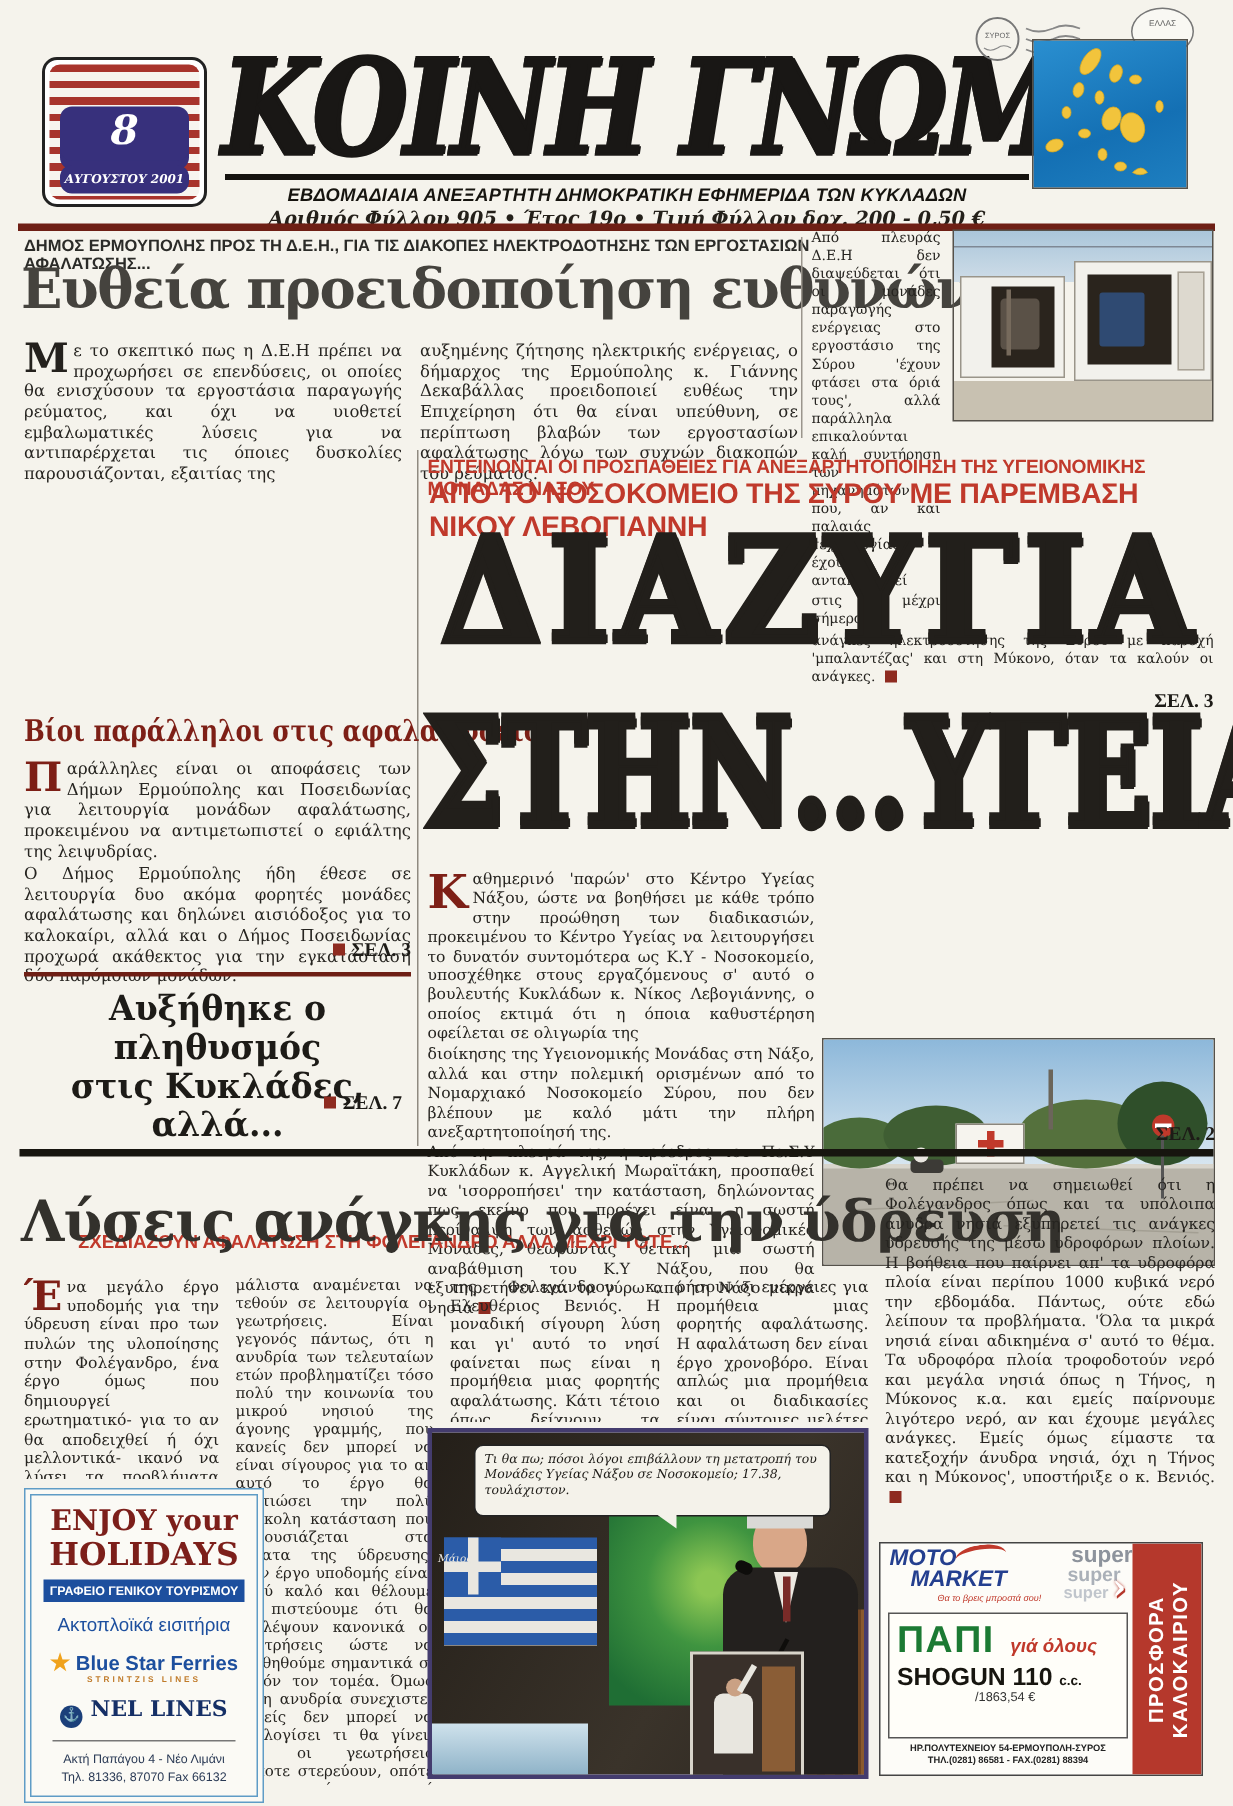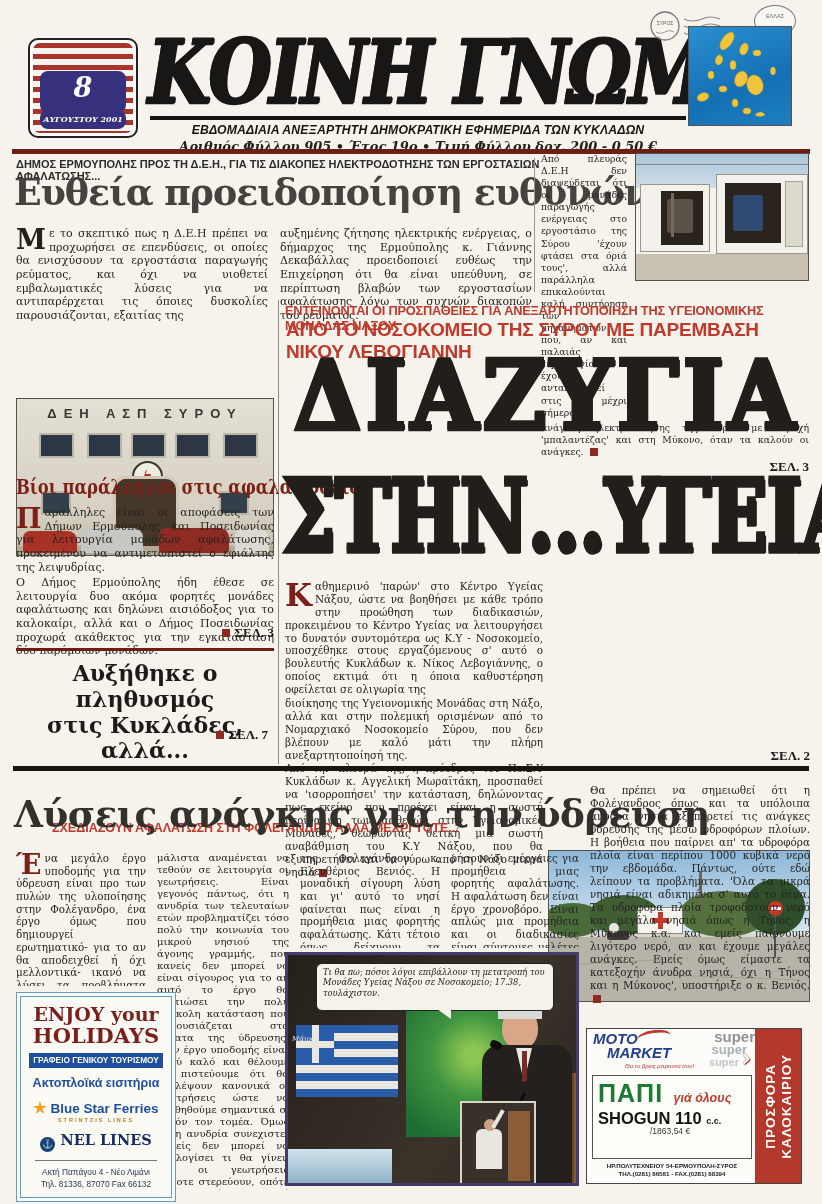--- a/index.html
+++ b/index.html
@@ -112,21 +112,21 @@
   .bubble:after{content:"";position:absolute;left:120px;bottom:-9px;width:0;height:0;
                 border-left:14px solid transparent;border-top:10px solid #f4f2ea;}
 
   
   .ad-hol{left:20px;top:996px;width:152px;height:202px;background:#fbfaf5;border:1px solid #5f9cc6;
           box-shadow:0 0 0 3px #fbfaf5,0 0 0 4px #5f9cc6;box-sizing:border-box;text-align:center;
           padding-top:8px;}
   .hol-t1{font-size:19px;font-weight:bold;color:#7c1f1a;line-height:1.05;}
   .hol-bar{margin:6px 8px 0;background:#1d4f9e;color:#fff;font-family:"Liberation Sans",sans-serif;
            font-weight:bold;font-size:8.3px;line-height:15px;}
-  .hol-akt{margin-top:8px;color:#1d4f9e;font-family:"Liberation Sans",sans-serif;font-weight:bold;font-size:12.5px;}
+  .hol-akt{margin-top:8px;color:#1d4f9e;font-family:"Liberation Sans",sans-serif;font-weight:normal;font-size:12.5px;}
   .hol-bsf{margin-top:9px;color:#1d4f9e;font-family:"Liberation Sans",sans-serif;font-weight:bold;font-size:13.5px;}
   .hol-bsf .star{color:#f0a21c;font-size:15px;}
   .hol-bsfsub{font-size:5.5px;color:#c07b2a;letter-spacing:2px;font-family:"Liberation Sans",sans-serif;}
   .hol-nel{margin-top:8px;color:#152f66;font-weight:bold;font-size:14.5px;}
   .nel-logo{display:inline-block;width:15px;height:15px;border-radius:50%;background:#1b3f7a;color:#fff;
             font-size:9px;line-height:15px;vertical-align:-2px;}
   .hol-div{margin:8px 14px 0;border-top:1px solid #777;}
   .hol-addr{margin-top:6px;font-family:"Liberation Sans",sans-serif;font-size:8.3px;color:#2a3a55;}
   .hol-tel{margin-top:2px;font-family:"Liberation Sans",sans-serif;font-size:8.3px;color:#2a3a55;}
 
@@ -288,38 +288,20 @@
       <span>ανάγκες ηλεκτροδότησης της Σύρου με παροχή 'μπαλαντέζας' και στη Μύκονο, όταν τα καλούν οι ανάγκες.</span>
       <span class="sq" style="vertical-align:-1px;margin-left:3px;"></span>
     </div>
     <div class="s1-refrow pageref">
       <span>ΣΕΛ. 3</span>
     </div>
   </div>
 
   <div class="abs mid-vline"></div>
 
-  <div class="abs deh-photo photo">
-    <div class="deh-wall"></div>
-    <div class="deh-sign">ΔΕΗ ΑΣΠ ΣΥΡΟΥ</div>
-    <div class="deh-win" style="left:22px;"></div>
-    <div class="deh-win" style="left:70px;"></div>
-    <div class="deh-win" style="left:114px;"></div>
-    <div class="deh-win" style="left:158px;"></div>
-    <div class="deh-win" style="left:206px;"></div>
-    <div class="deh-logo">ϟ</div>
-    <div class="deh-door"></div>
-    <div class="deh-sidewin" style="left:24px;"></div>
-    <div class="deh-sidewin" style="right:24px;"></div>
-    <div style="position:absolute;left:0;bottom:0;width:100%;height:9px;background:#b2a996;"></div>
-    <div class="car" style="left:6px;width:54px;height:22px;background:#a93226;"></div>
-    <div class="car" style="left:64px;width:62px;height:25px;background:#c7c7c3;"></div>
-    <div class="car" style="right:44px;width:70px;height:25px;background:#8e2b22;"></div>
-    <div class="car" style="right:4px;width:34px;height:24px;background:#ddd9d2;"></div>
-  </div>
 
   <div class="abs s2-head">Βίοι παράλληλοι στις αφαλατώσεις</div>
   <div class="abs s2-body body">
     <p><span class="dropcap">Π</span><span>αράλληλες είναι οι αποφάσεις των Δήμων Ερμούπολης και Ποσειδωνίας για λειτουργία μονάδων αφαλάτωσης, προκειμένου να αντιμετωπιστεί ο εφιάλτης της λειψυδρίας.</span></p>
     <p>Ο Δήμος Ερμούπολης ήδη έθεσε σε λειτουργία δυο ακόμα φορητές μονάδες αφαλάτωσης και δηλώνει αισιόδοξος για το καλοκαίρι, αλλά και ο Δήμος Ποσειδωνίας προχωρά ακάθεκτος για την εγκατάσταση δύο παρόμοιων μονάδων.</p>
   </div>
   <div class="abs s2-ref pageref">
     <span class="sq"></span>
     <span>ΣΕΛ. 3</span>
   </div>

